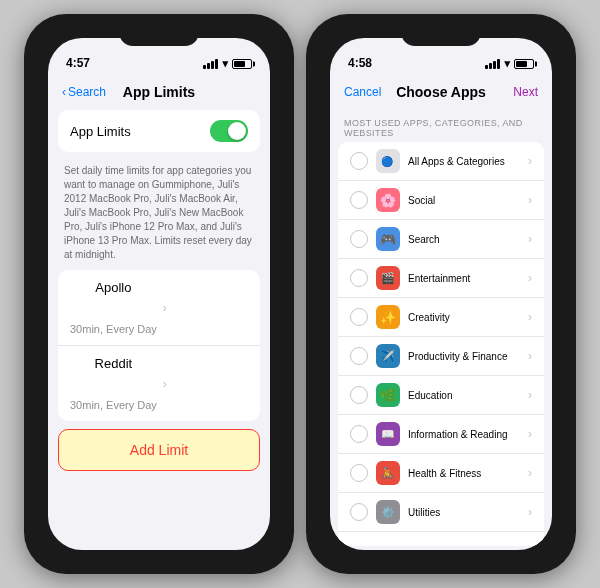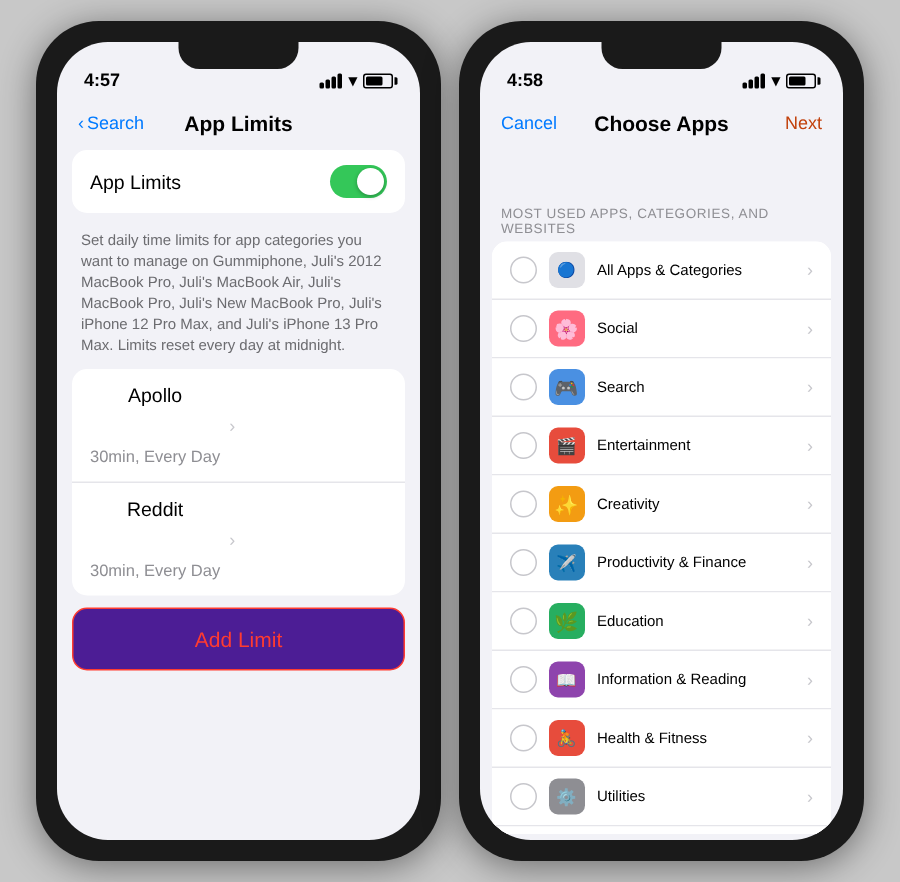--- a/index.html
+++ b/index.html
@@ -13,21 +13,21 @@
       gap: 12px;
       font-family: -apple-system, 'SF Pro Text', 'Helvetica Neue', sans-serif;
     }
 
     
     .phone {
       width: 270px;
       height: 560px;
       background: #1a1a1a;
       border-radius: 42px;
-      padding: 14px;
+      padding: 24px;
       box-shadow: 0 4px 24px rgba(0,0,0,0.45);
       position: relative;
     }
     .phone-screen {
       width: 100%;
       height: 100%;
       background: #f2f2f7;
       border-radius: 34px;
       overflow: hidden;
       display: flex;
@@ -114,21 +114,21 @@
     }
     .nav-bar .cancel-btn {
       position: absolute;
       left: 14px;
       color: #007aff;
       font-size: 12px;
     }
     .nav-bar .next-btn {
       position: absolute;
       right: 14px;
-      color: #c2410c;
+      color: #a21caf;
       font-size: 12px;
     }
     .card {
       background: #fff;
       border-radius: 10px;
       margin: 0 10px 8px;
       overflow: hidden;
     }
     .card-row {
       display: flex;
@@ -169,21 +169,21 @@
       line-height: 1.4;
     }
 
     
     .limit-item { display: block; }
     .limit-title { font-size: 13px; color: #000; text-align: center; }
     .limit-sub { font-size: 11px; color: #8e8e93; margin-top: 28px; }
 
     
     .add-limit-card {
-      background: #4c1d95;
+      background: #fef9c3;
       border-radius: 10px;
       margin: 0 10px;
       overflow: hidden;
       border: 1.5px solid #ff3b30;
     }
     .add-limit-row {
       display: flex;
       align-items: center;
       justify-content: center;
       padding: 12px;
@@ -194,21 +194,20 @@
       font-weight: 400;
     }
 
     
     .section-label {
       font-size: 9px;
       color: #8e8e93;
       padding: 8px 14px 4px;
       text-transform: uppercase;
       letter-spacing: 0.4px;
-      margin-top: 29px;
     }
     .app-row {
       display: flex;
       align-items: center;
       padding: 7px 12px;
       border-bottom: 0.5px solid #e5e5ea;
       background: #fff;
     }
     .app-row:last-child { border-bottom: none; }
     .radio {

